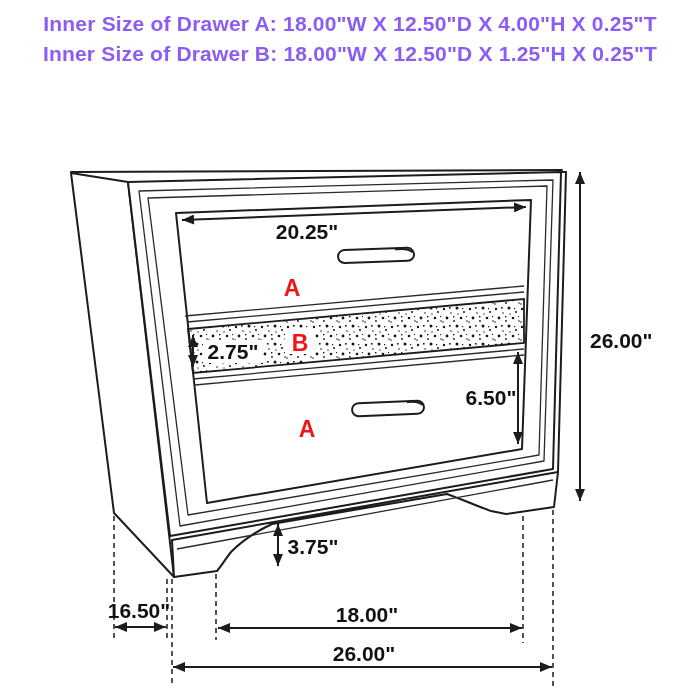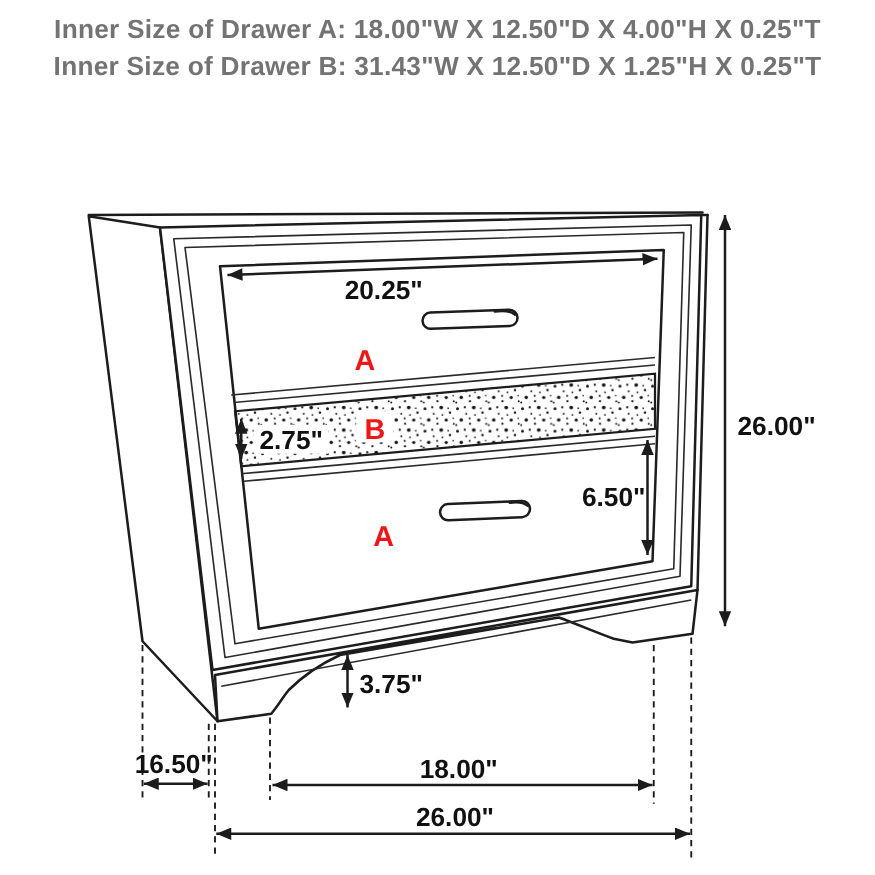--- a/index.html
+++ b/index.html
@@ -2,21 +2,21 @@
 <html><head>
 <meta charset="utf-8">
 <style>
   html,body{margin:0;padding:0;background:#ffffff;}
   .stage{
     position:relative;width:700px;height:700px;background:#ffffff;overflow:hidden;
     font-family:"Liberation Sans",sans-serif;
   }
   .hdr{
     position:absolute;top:9px;left:0;width:700px;text-align:center;
-    font-weight:bold;font-size:21px;line-height:30px;color:#737373;
+    font-weight:bold;font-size:21px;line-height:30px;color:#8b5cf6;
     letter-spacing:0.2px;
   }
   svg{position:absolute;top:0;left:0;}
   .ln{stroke:#1c1c1c;stroke-width:2;fill:none;stroke-linejoin:round;stroke-linecap:round;}
   .lnthin{stroke:#2a2a2a;stroke-width:1.3;fill:none;stroke-linejoin:round;}
   .fillw{fill:#ffffff;}
   .dim{stroke:#1c1c1c;stroke-width:2;fill:none;}
   .ext{stroke:#1c1c1c;stroke-width:1.5;fill:none;stroke-dasharray:5 4;}
   .dimtxt{font-family:"Liberation Sans",sans-serif;font-weight:bold;font-size:21px;fill:#111;}
   .redtxt{font-family:"Liberation Sans",sans-serif;font-weight:bold;font-size:23px;}
@@ -124,16 +124,16 @@
     <g>
       <text class="redtxt" x="292" y="296" text-anchor="middle" fill="#ee1616">A</text>
       <rect class="fillw" x="285" y="329" width="30" height="25"></rect>
       <text class="redtxt" x="300" y="351" text-anchor="middle" fill="#ee1616">B</text>
       <text class="redtxt" x="307" y="437" text-anchor="middle" fill="#ee1616">A</text>
     </g>
   </svg>
 
   <div class="hdr">
     <div>Inner Size of Drawer A: 18.00"W X 12.50"D X 4.00"H X 0.25"T</div>
-    <div>Inner Size of Drawer B: 31.43"W X 12.50"D X 1.25"H X 0.25"T</div>
+    <div>Inner Size of Drawer B: 18.00"W X 12.50"D X 1.25"H X 0.25"T</div>
   </div>
 
 </div>
 
 </body></html>

